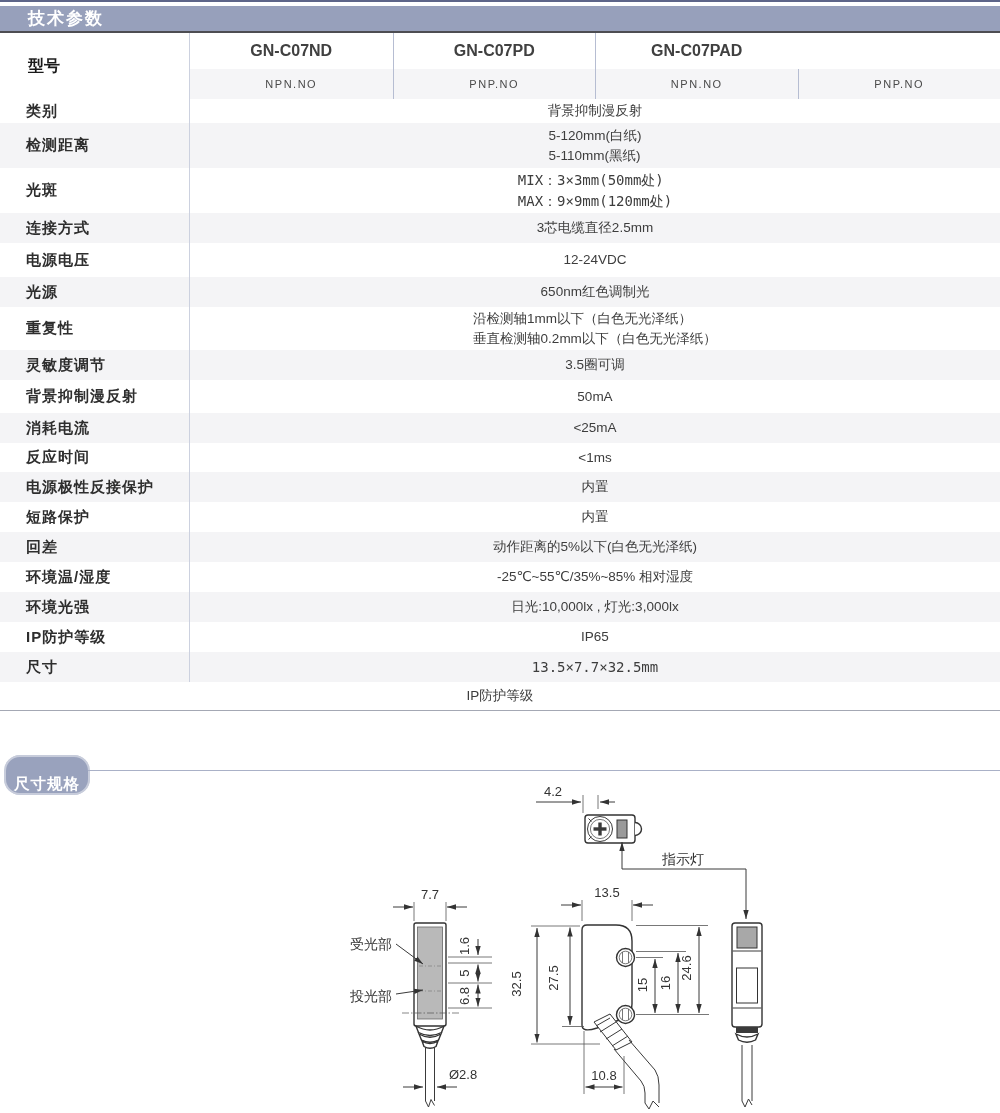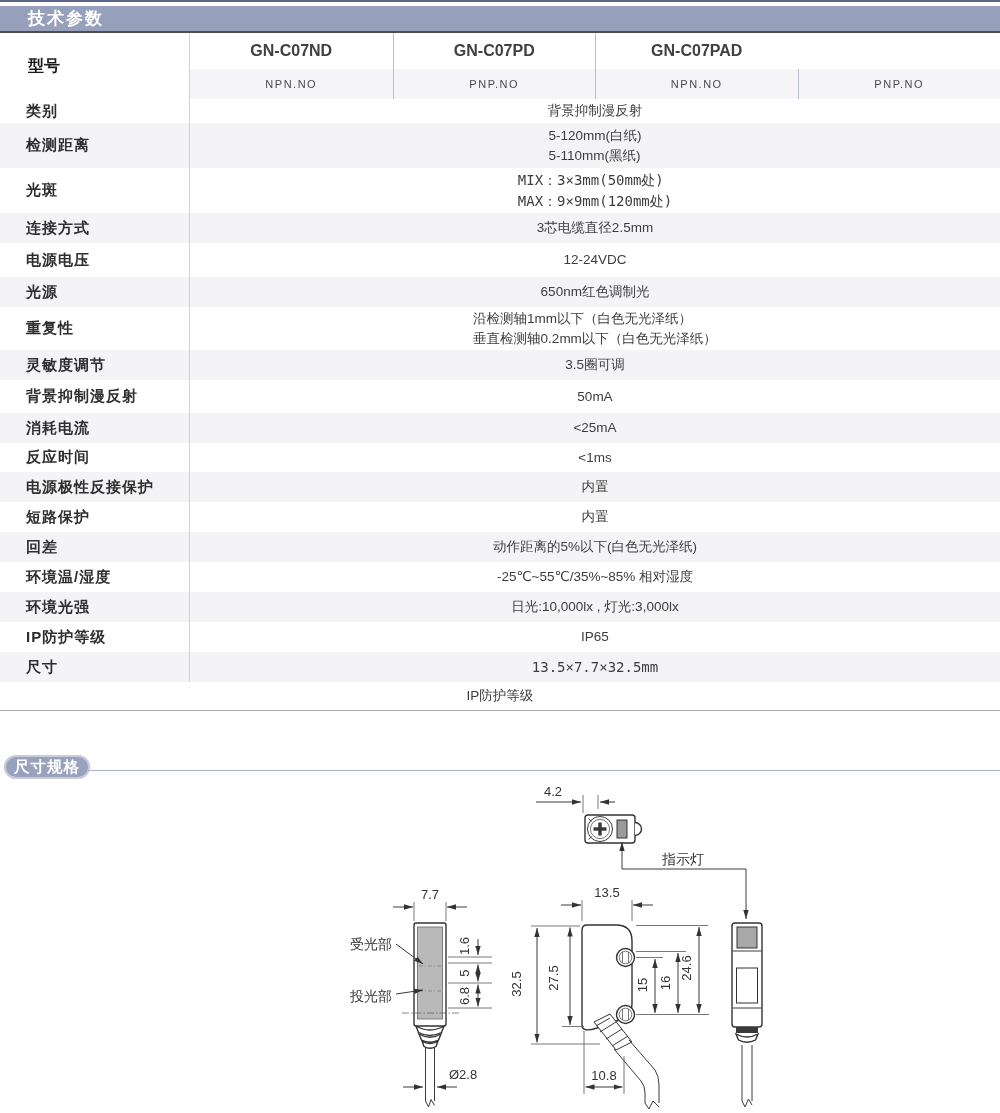--- a/index.html
+++ b/index.html
@@ -28,24 +28,24 @@
   .tlabel{width:190px;box-sizing:border-box;display:flex;align-items:center;padding-left:26px;
           border-right:1px solid #ccd1df;font-size:15px;font-weight:600;color:#2e2e2e;
           letter-spacing:1px;}
   .tvalue{flex:1;display:flex;align-items:center;justify-content:center;text-align:left;
           font-size:13.5px;color:#3d3d3d;white-space:pre-line;line-height:1.45;}
   .mono .tvalue{font-family:"DejaVu Sans Mono","Liberation Mono",monospace;font-size:14px;}
   .h24{min-height:24px}.h28{min-height:28px}.h29{min-height:29px}.h30{min-height:30px}
   .h33{min-height:33px}.h34{min-height:34px}.h43{min-height:43px}.h45{min-height:45px}
 
   
-  .badge{position:absolute;left:4px;top:755px;width:86px;height:24px;border-radius:16px;
+  .badge{position:absolute;left:4px;top:755px;width:86px;height:40px;border-radius:16px;
          background:#99a2bd;box-shadow:inset 0 0 0 2px rgba(255,255,255,.45);
          color:#fff;font-size:15.5px;font-weight:bold;letter-spacing:1px;
-         display:flex;align-items:center;justify-content:center;}
+         display:flex;align-items:flex-end;justify-content:center;}
   .badgeline{position:absolute;left:88px;top:770px;width:912px;border-top:1px solid #aab1c7;}
   svg{position:absolute;left:0;top:780px;}
   svg text{font-family:"Liberation Sans","DejaVu Sans",sans-serif;font-size:13px;fill:#333;}
   svg text.cjk{font-size:14px;}
   .ln{stroke:#3a3a3a;stroke-width:1;fill:none;}
   .bd{stroke:#333;stroke-width:1.4;fill:#fff;}
   .thin{stroke:#555;stroke-width:.8;fill:none;}
 </style>
 </head>
 <body>

